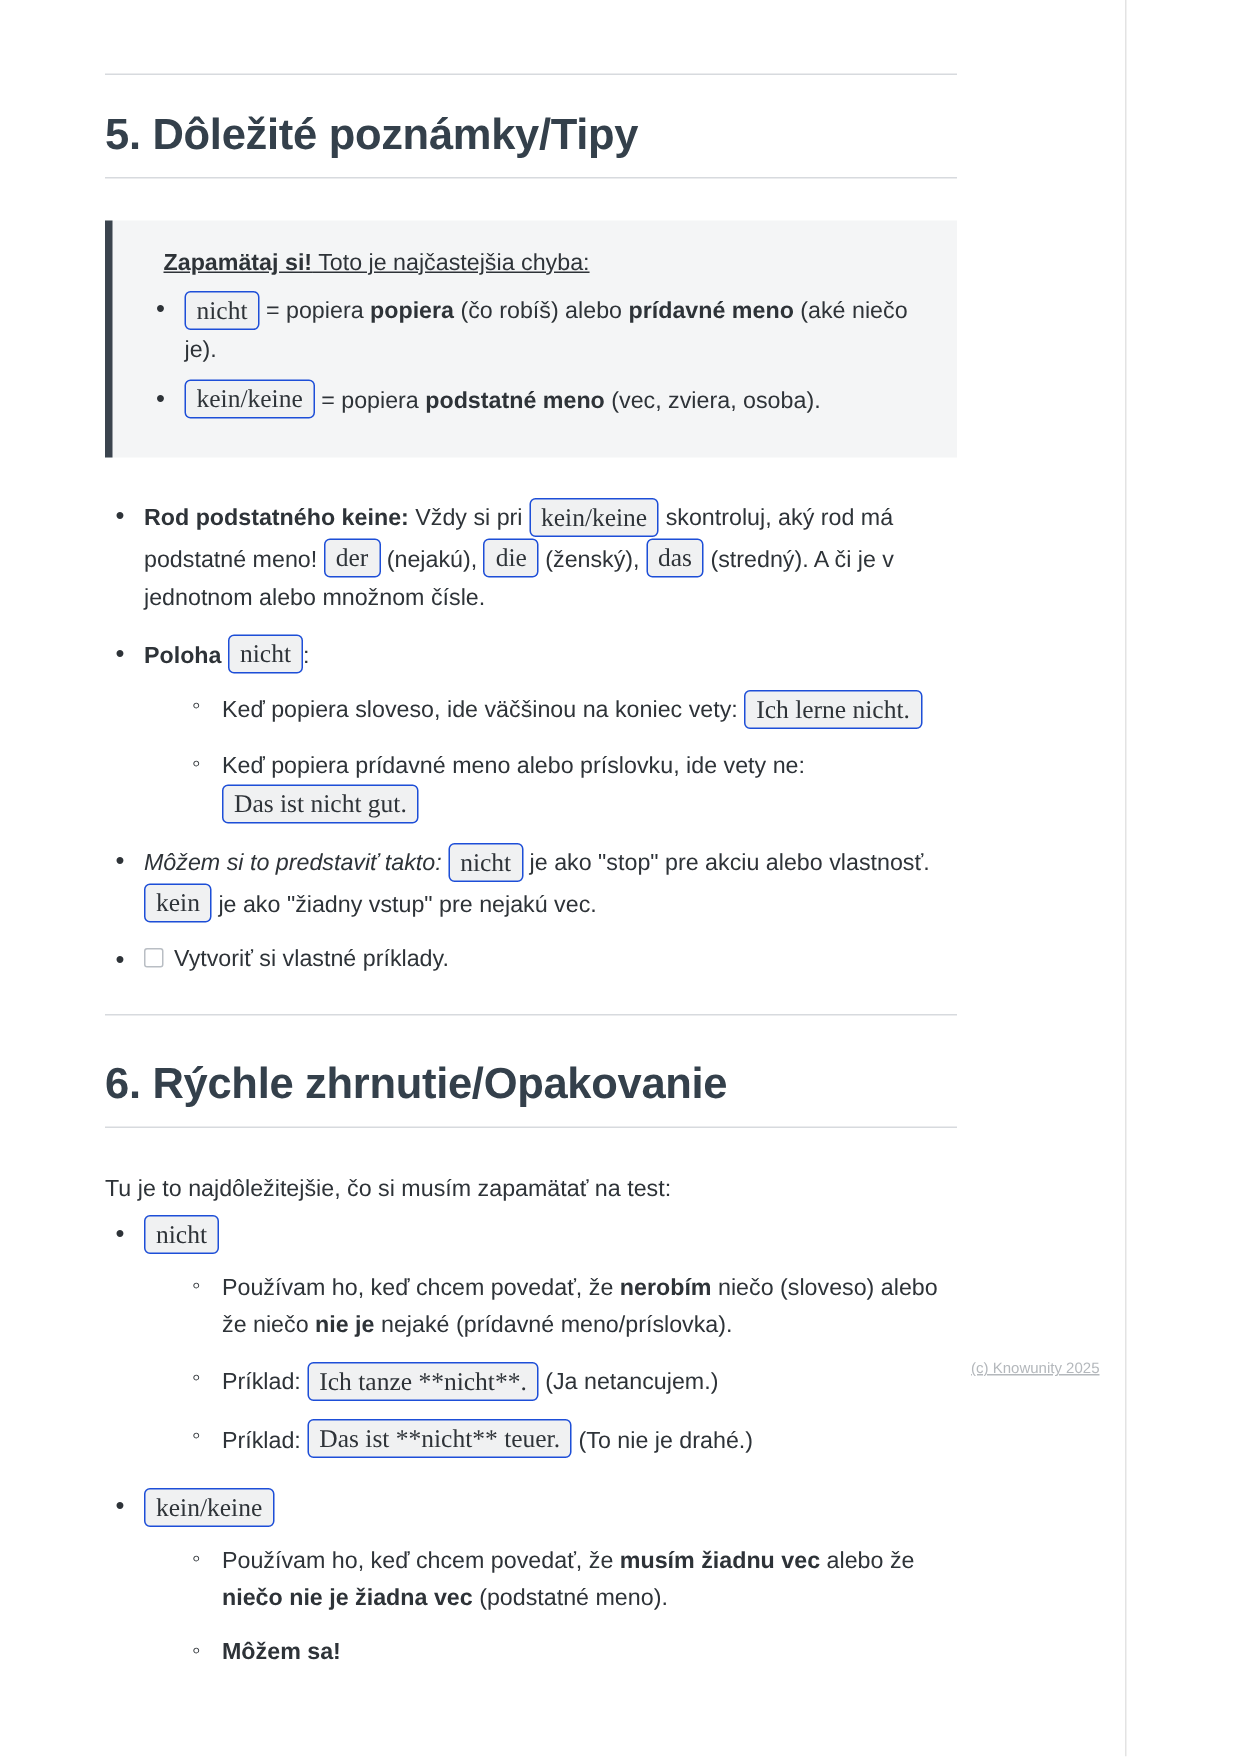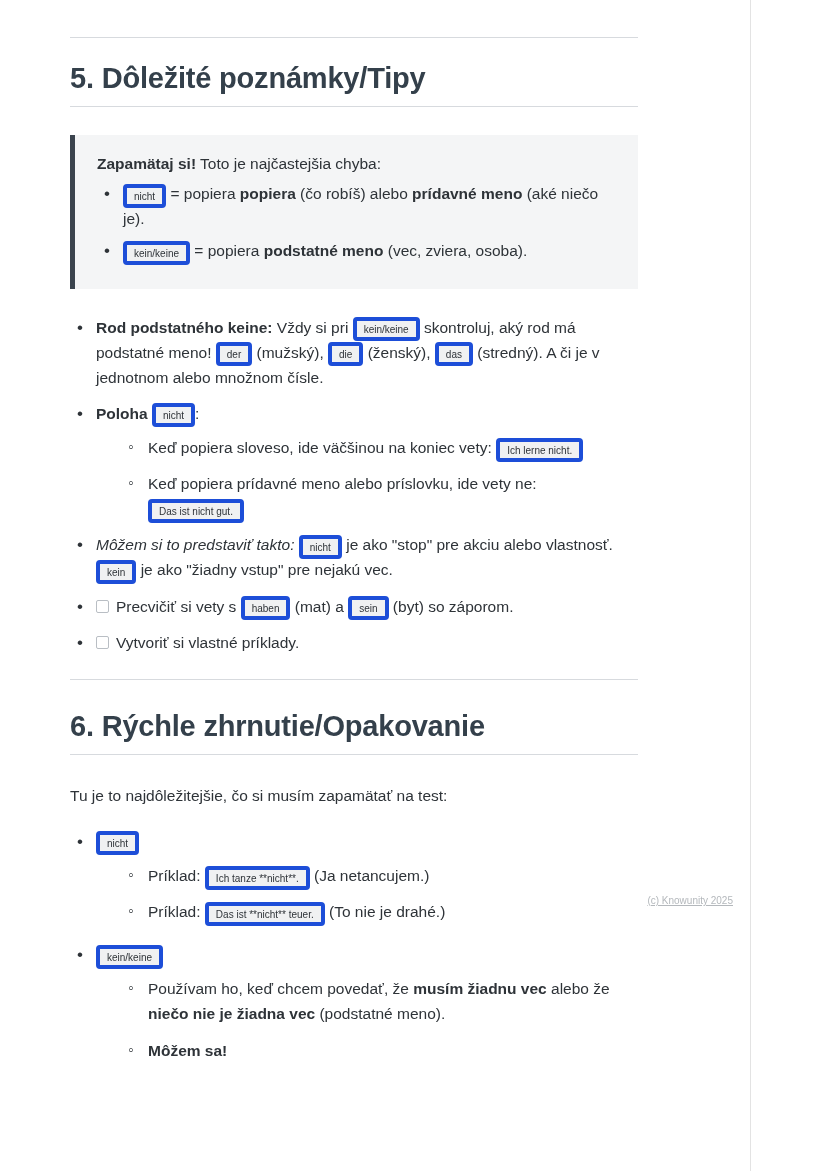--- a/index.html
+++ b/index.html
@@ -10,21 +10,21 @@
   body {
     width: 828px;
     height: 1171px;
     font-family: "Liberation Sans", sans-serif;
     color: #2e3338;
     position: relative;
     overflow: hidden;
   }
   .page {
     position: absolute;
-    left: 0; top: 0;
+    left: 0; top: 12px;
     width: 750px;
     height: 961px;
     background: #ffffff;
     box-sizing: border-box;
   }
   .content {
     padding: 0 115px 0 70px;
   }
   .right-strip {
     position: absolute;
@@ -57,24 +57,25 @@
   }
   .callout {
     background: #f4f5f6;
     border-left: 5px solid #3b444e;
     padding: 17px 20px 18px 22px;
     width: 568px;
     box-sizing: border-box;
     margin-bottom: 26px;
   }
   .callout p {
-    margin: 0 0 6px 0;
+    margin: 0 0 6px 12px;
     font-size: 15.5px;
     line-height: 1.5;
     color: #2e3338;
+    text-decoration: underline;
   }
   ul, ol {
     margin: 0;
     padding: 0;
     list-style: none;
   }
   li.bullet {
     position: relative;
     padding-left: 26px;
     margin-bottom: 11px;
@@ -107,24 +108,24 @@
     left: 6px;
     top: -1px;
     font-size: 16px;
     color: #2e3338;
   }
   ul.sublist {
     margin-top: 9px;
     padding-left: 26px;
   }
   code {
-    font-family: Liberation Sans, sans-serif;
-    font-size: 10px;
+    font-family: Liberation Serif, serif;
+    font-size: 17px;
     background: #f0f1f2;
-    border: 4px solid #1d4ed8;
+    border: 1px solid #1d4ed8;
     border-radius: 4px;
     padding: 2.5px 7px;
     color: #2e3338;
     white-space: nowrap;
   }
   b, strong { font-weight: 700; }
   i, em { font-style: italic; }
   .checkbox {
     display: inline-block;
     width: 11px;
@@ -137,21 +138,21 @@
   }
   .divider {
     width: 568px;
     height: 1px;
     background: #d7dade;
     margin: 24px 0 30px 0;
   }
   p.lead {
     font-size: 15.5px;
     line-height: 1.62;
-    margin: 0 0 21px 0;
+    margin: 0 0 4px 0;
     color: #2e3338;
   }
   .watermark {
     position: absolute;
     right: 17px;
     bottom: 55px;
     font-size: 10px;
     color: #b4b8bc;
     white-space: nowrap;
     text-decoration: underline;
@@ -179,61 +180,61 @@
         </li>
         <li class="bullet">
           <code>kein/keine</code><span> = popiera </span><b>podstatné meno</b><span> (vec, zviera, osoba).</span>
         </li>
       </ul>
     </div>
 
     <ul>
 
       <li class="bullet">
-        <b>Rod podstatného keine:</b><span> Vždy si pri </span><code>kein/keine</code><span> skontroluj, aký rod má podstatné meno! </span><code>der</code><span> (mužský), </span><code>die</code><span> (ženský), </span><code>das</code><span> (stredný). A či je v jednotnom alebo množnom čísle.</span>
+        <b>Rod podstatného keine:</b><span> Vždy si pri </span><code>kein/keine</code><span> skontroluj, aký rod má podstatné meno! </span><code>der</code><span> (nejakú), </span><code>die</code><span> (ženský), </span><code>das</code><span> (stredný). A či je v jednotnom alebo množnom čísle.</span>
       </li>
 
       <li class="bullet">
         <b>Poloha</b>&nbsp;<code>nicht</code><span>:</span>
         <ul class="sublist">
           <li class="subbullet">
             <span>Keď popiera sloveso, ide väčšinou na koniec vety: </span><code>Ich lerne nicht.</code>
           </li>
           <li class="subbullet">
             <span>Keď popiera prídavné meno alebo príslovku, ide vety ne: </span><code>Das ist nicht gut.</code>
           </li>
         </ul>
       </li>
 
       <li class="bullet" style="margin-top:0">
         <i>Môžem si to predstaviť takto:</i><span> </span><code>nicht</code><span> je ako "stop" pre akciu alebo vlastnosť. </span><code>kein</code><span> je ako "žiadny vstup" pre nejakú vec.</span>
       </li>
 
-      <li class="bullet">
-        <span class="checkbox"></span><span>Precvičiť si vety s </span><code>haben</code><span> (mat) a </span><code>sein</code><span> (byt) so záporom.</span>
-      </li>
 
       <li class="bullet">
         <span class="checkbox"></span><span>Vytvoriť si vlastné príklady.</span>
       </li>
 
     </ul>
 
     <div class="divider"></div>
 
     <h2 class="section-title">6. Rýchle zhrnutie/Opakovanie</h2>
     <div class="title-rule"></div>
 
     <p class="lead">Tu je to najdôležitejšie, čo si musím zapamätať na test:</p>
 
     <ul>
 
       <li class="bullet">
         <code>nicht</code>
         <ul class="sublist">
+          <li class="subbullet">
+            <span>Používam ho, keď chcem povedať, že </span><b>nerobím</b><span> niečo (sloveso) alebo že niečo </span><b>nie je</b><span> nejaké (prídavné meno/príslovka).</span>
+          </li>
           <li class="subbullet">
             <span>Príklad: </span><code>Ich tanze **nicht**.</code><span> (Ja netancujem.)</span>
           </li>
           <li class="subbullet">
             <span>Príklad: </span><code>Das ist **nicht** teuer.</code><span> (To nie je drahé.)</span>
           </li>
         </ul>
       </li>
 
       <li class="bullet" style="margin-top:18px">

